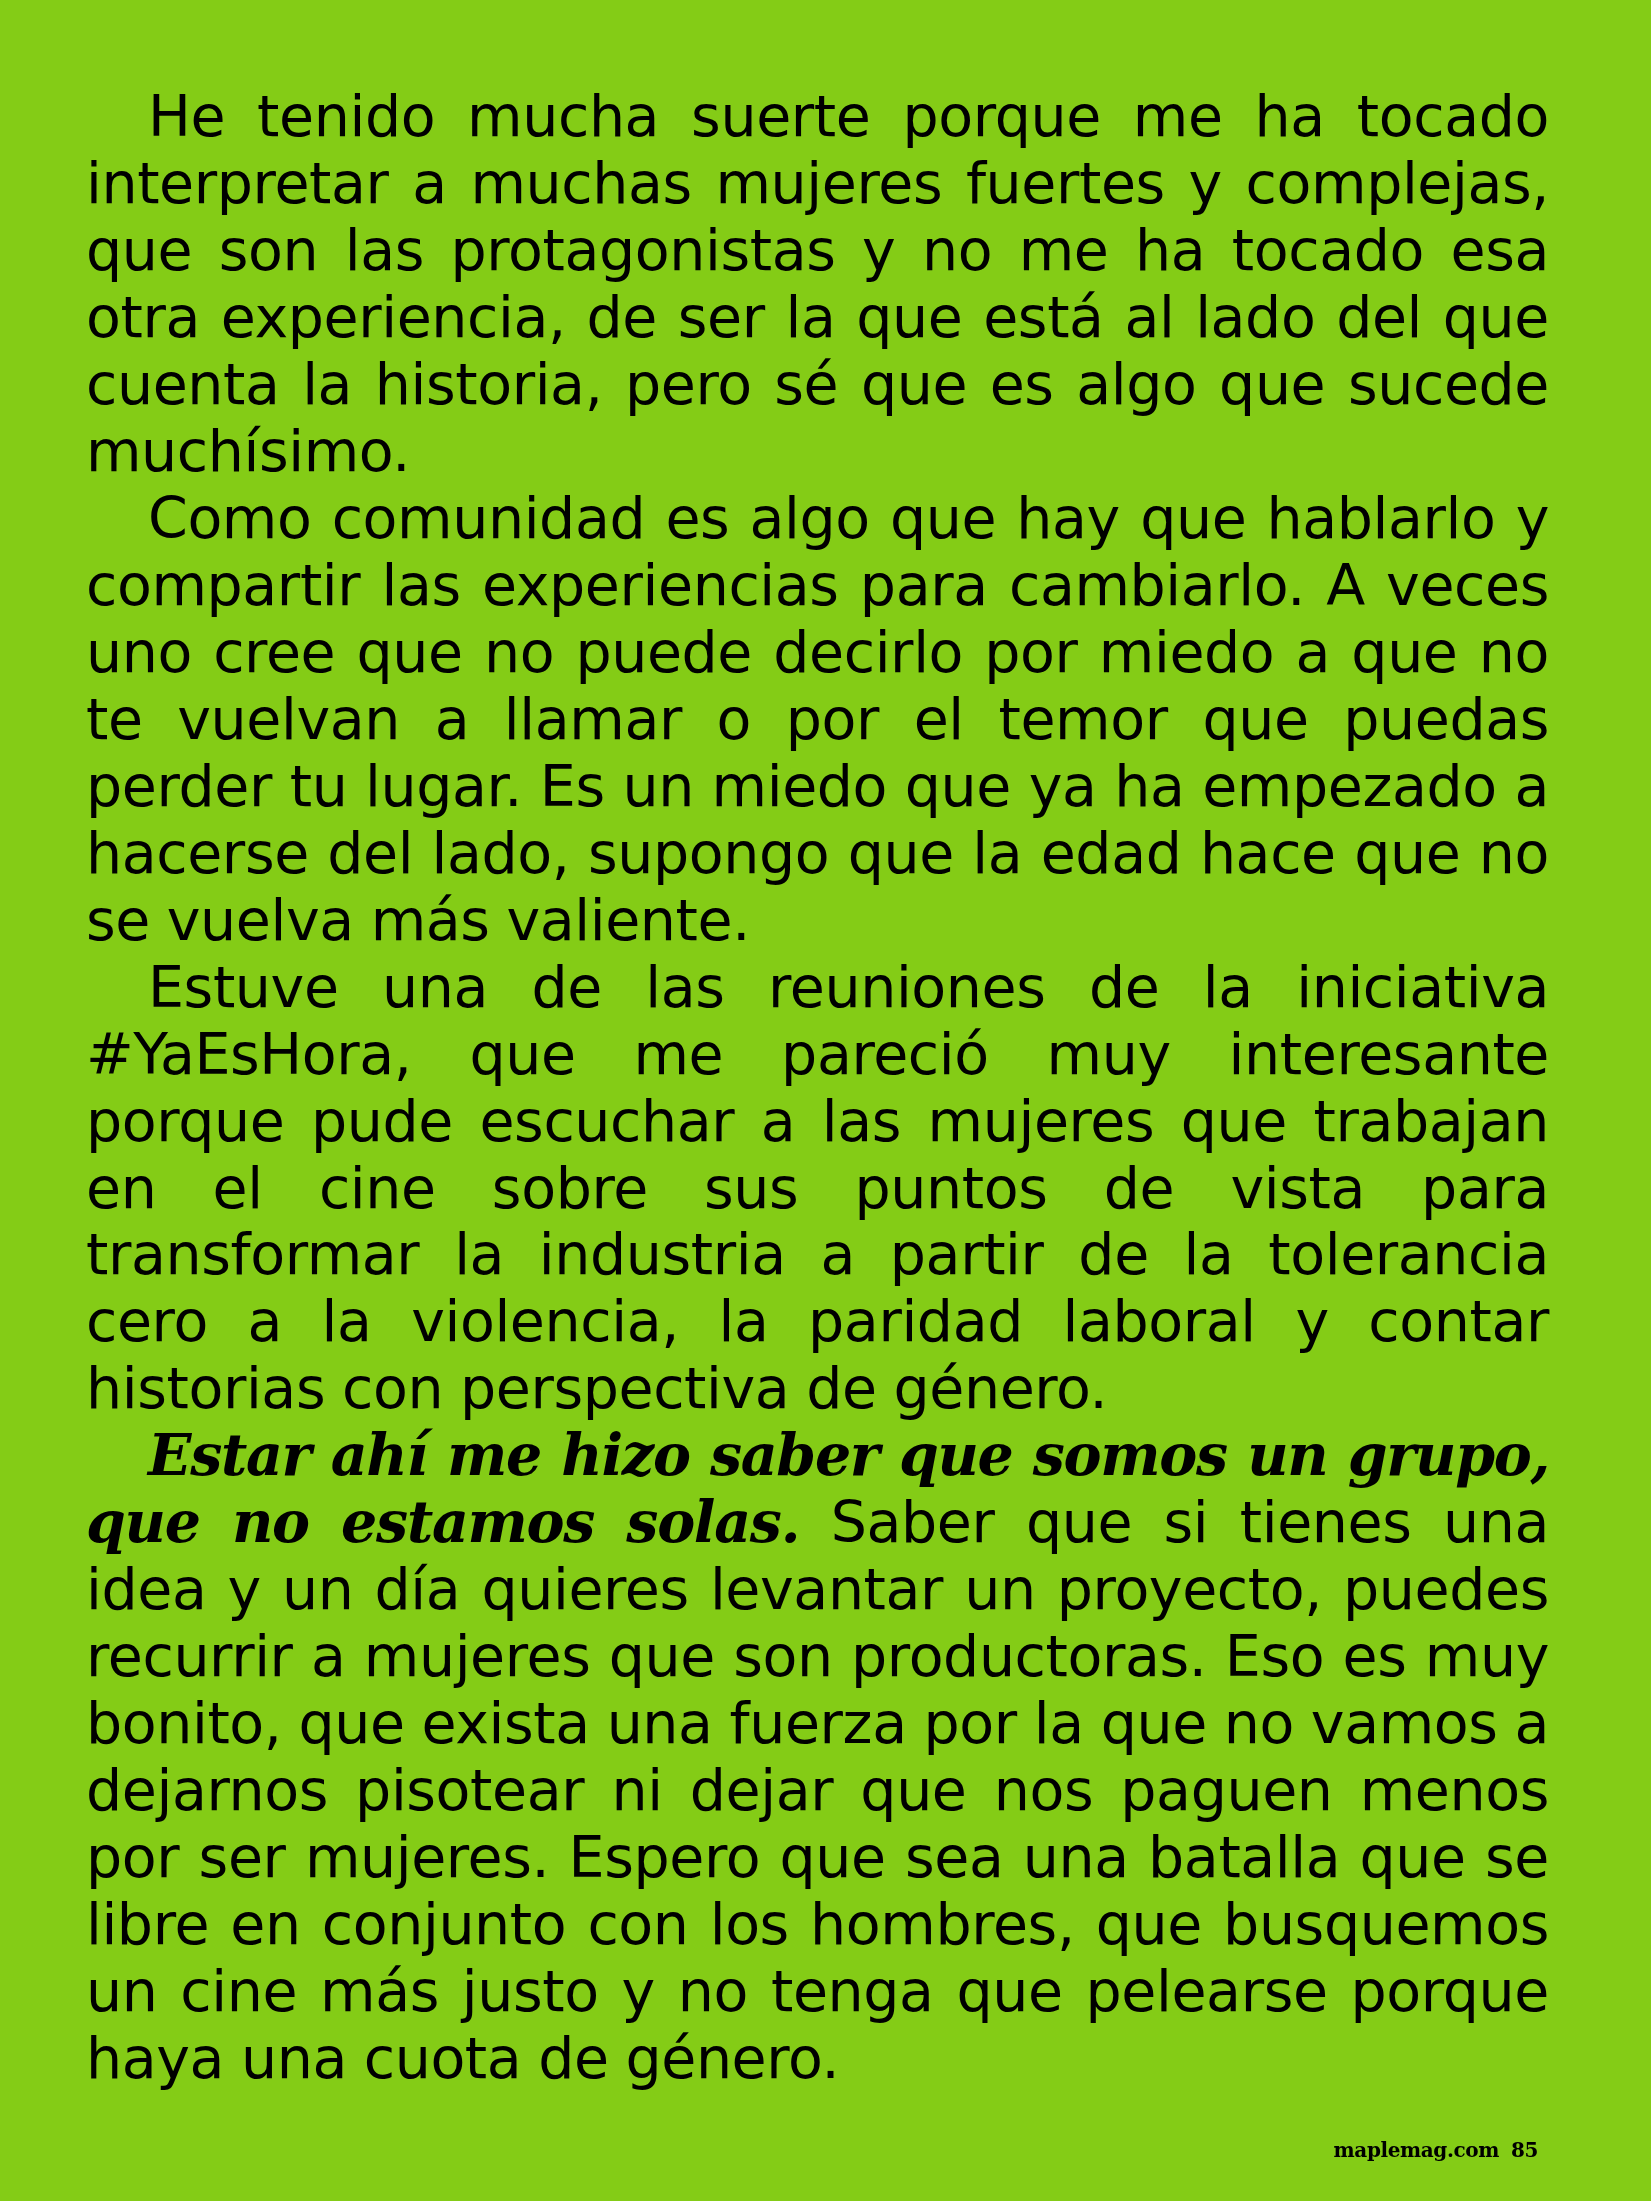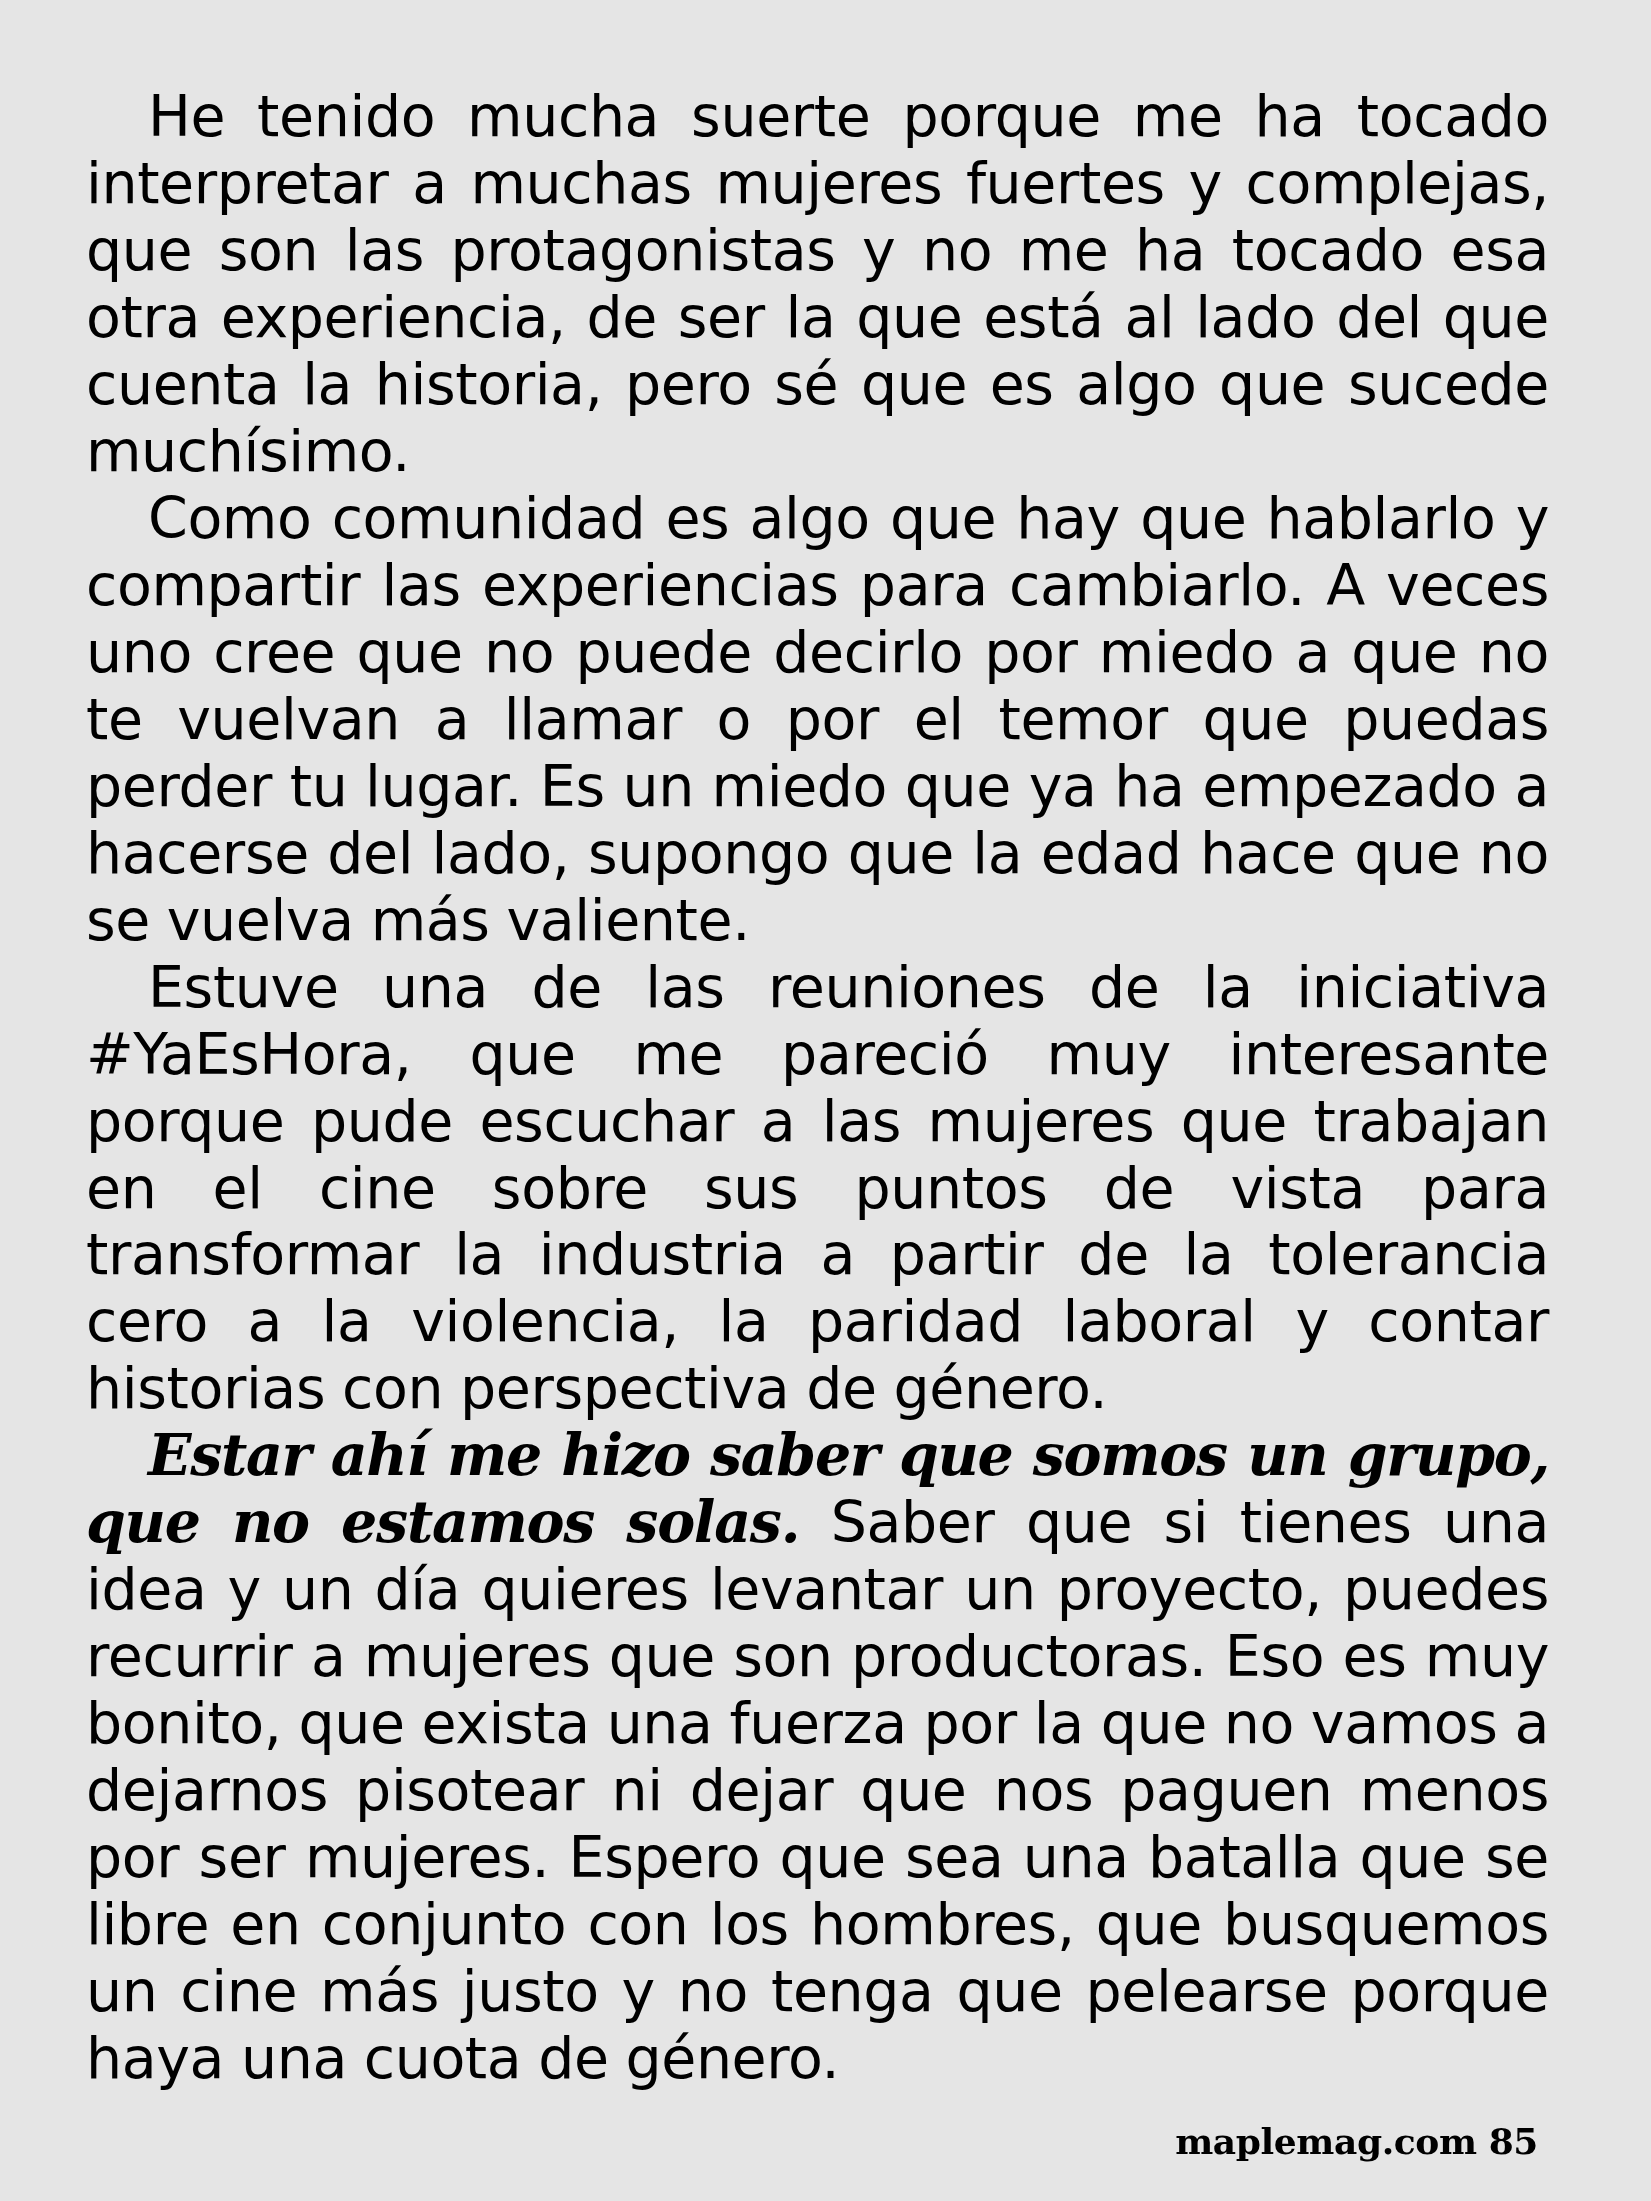--- a/index.html
+++ b/index.html
@@ -13,21 +13,21 @@
     font-family: "DejaVu Sans", sans-serif;
     color: #000000;
     -webkit-font-smoothing: antialiased;
   }
   .page {
     position: relative;
     width: 1652px;
     min-height: 2202px;
     box-sizing: border-box;
     padding: 83px 114px 52px 86px;
-    background: #e5e5e5;
+    background: #84cc16;
   }
   .article-body {
     width: 1463px;
   }
   .para {
     margin: 0;
     font-size: 57px;
     line-height: 1.175;
     text-align: justify;
     text-justify: inter-word;
@@ -42,21 +42,21 @@
     font-style: italic;
     letter-spacing: -1.3px;
     margin-top: 48px;
   }
   .footer {
     position: absolute;
     right: 114px;
     bottom: 40px;
     font-family: "DejaVu Serif", serif;
     font-weight: bold;
-    font-size: 36px;
+    font-size: 20px;
     letter-spacing: -0.4px;
     white-space: nowrap;
   }
   .footer .site {
     font-family: "DejaVu Serif", serif;
     font-weight: bold;
   }
   .footer .pageno {
     margin-left: 12px;
     font-family: "DejaVu Serif", serif;

